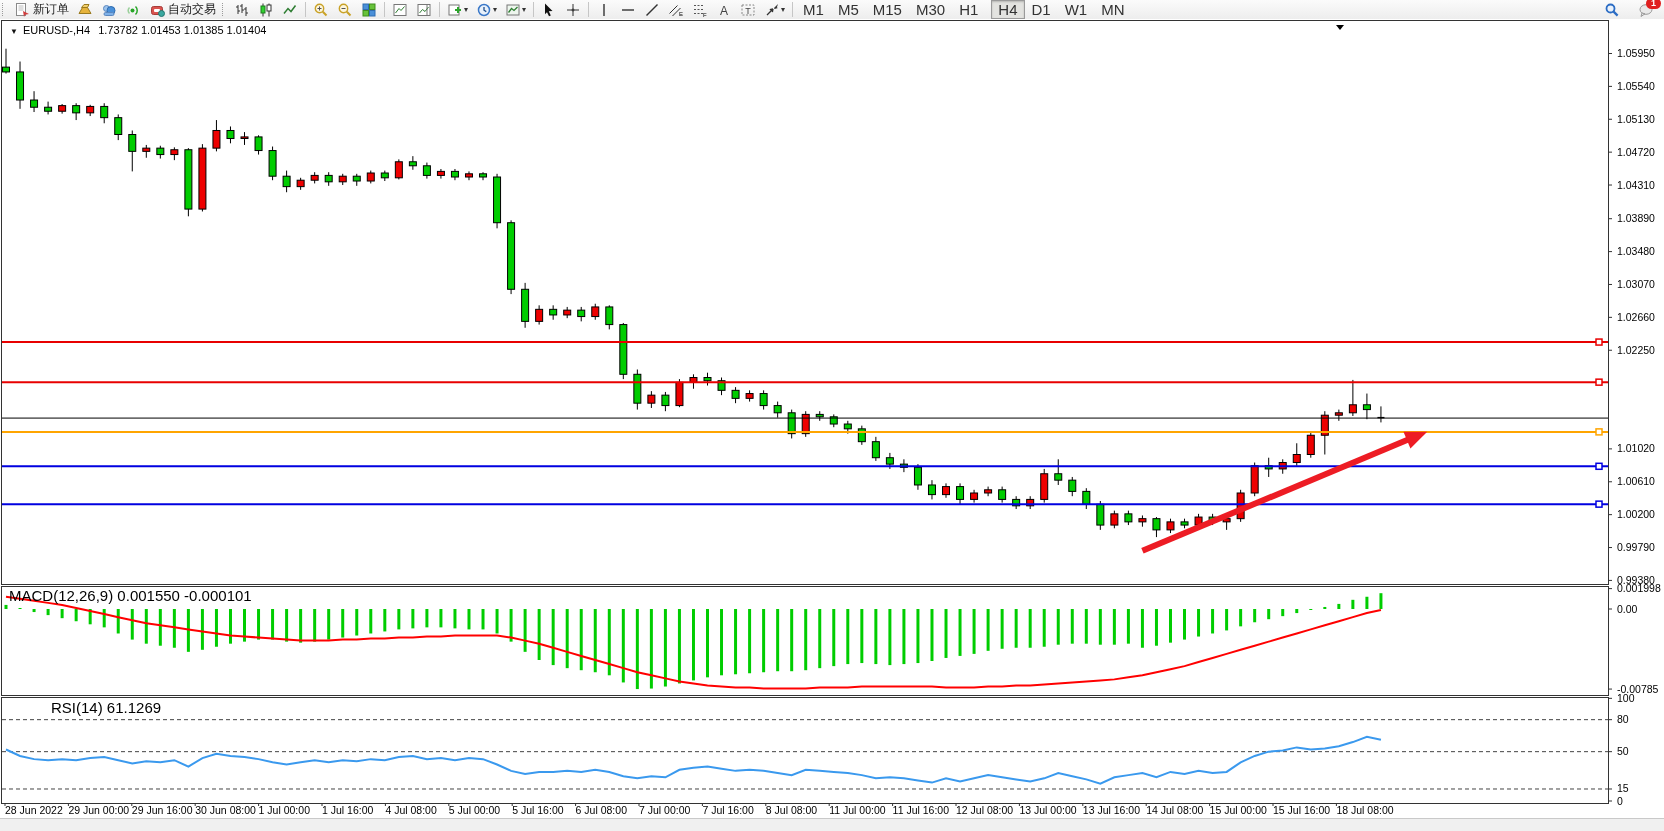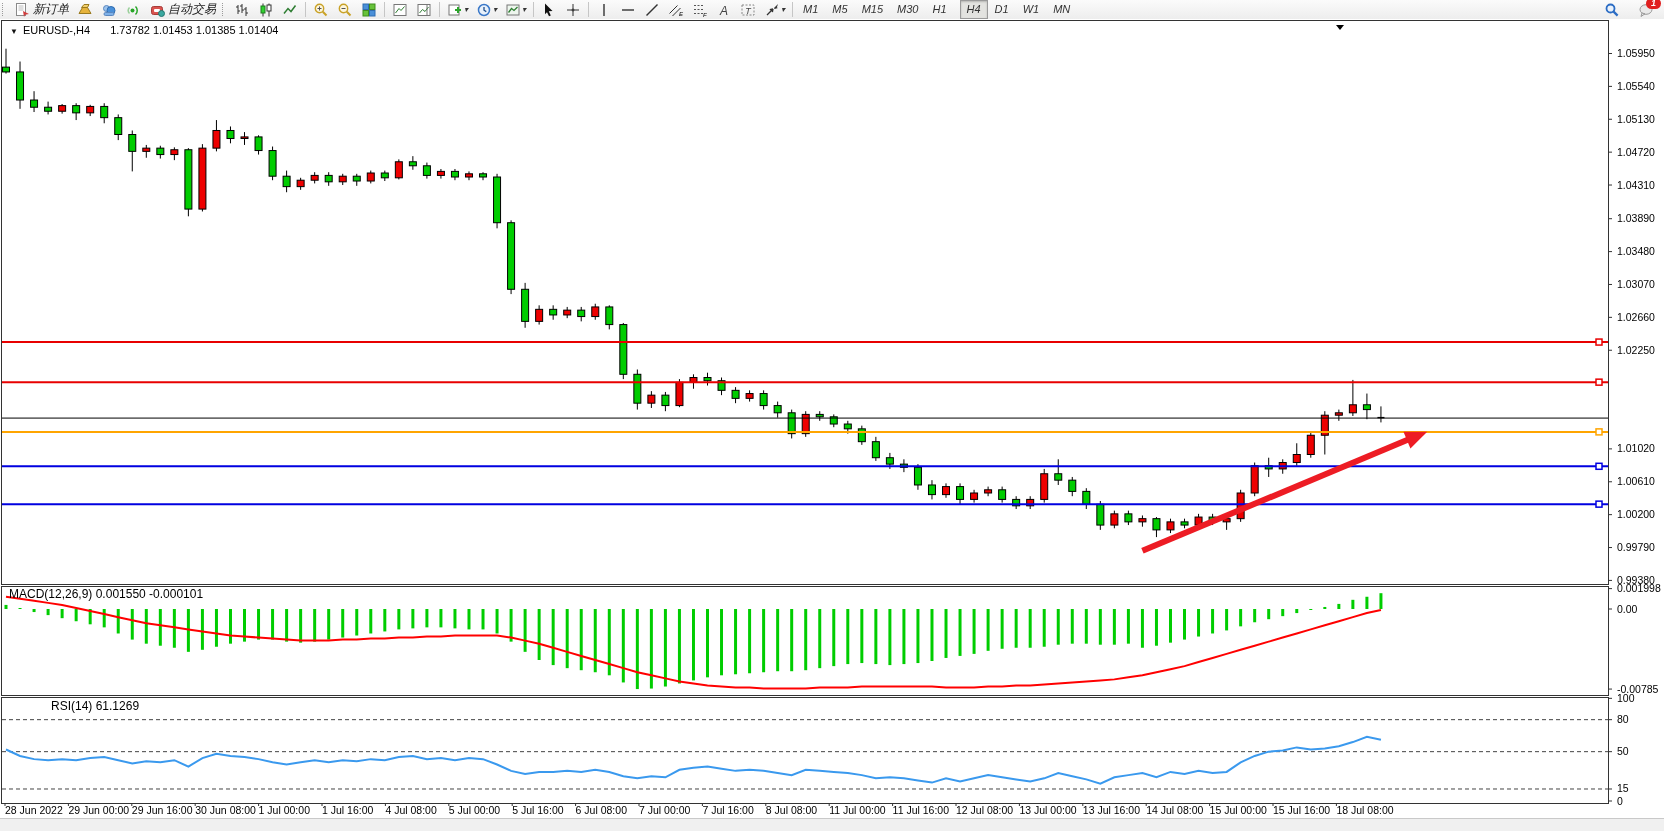--- a/index.html
+++ b/index.html
@@ -1,36 +1,36 @@
 <!DOCTYPE html>
 <html><head>
 <meta charset="utf-8">
 <style>
   html,body{margin:0;padding:0;background:#fff;width:1664px;height:831px;overflow:hidden;
     font-family:"Liberation Sans",sans-serif;-webkit-font-smoothing:antialiased;}
   .toolbar{position:absolute;left:0;top:0;width:1664px;height:19px;background:linear-gradient(#fbfbfb,#ededed);
-    border-bottom:1px solid #b8b8b8;display:flex;align-items:center;font-size:12px;color:#222;font-style:italic;}
+    border-bottom:1px solid #b8b8b8;display:flex;align-items:center;font-size:12px;color:#222;}
   .grip{width:5px;height:13px;margin:0 2px;border-left:1px dotted #9a9a9a;}
   .sep{width:1px;height:15px;background:#c6c6c6;margin:0 3px;}
   .tbtn{display:inline-flex;align-items:center;height:17px;padding:0 3px;border:1px solid transparent;cursor:default;}
   .tbtn .lbl{margin-left:3px;}
   .ic{width:16px;height:16px;display:block;}
   .caret{font-size:8px;color:#333;margin-left:1px;}
-  .tfbtn{display:inline-block;padding:1px 6px;height:15px;line-height:15px;font-size:11px;color:#333;border:1px solid transparent;}
+  .tfbtn{display:inline-block;padding:1px 6px;height:15px;line-height:15px;font-size:15px;color:#333;border:1px solid transparent;}
   .tfbtn.active{background:#e3e3e0;border:1px solid #9a9a9a;box-shadow:inset 0 1px 2px rgba(0,0,0,.2);}
   .tb-right{margin-left:auto;display:flex;align-items:center;padding-right:6px;}
   .chat-wrap{position:relative;margin-left:10px;}
   .badge{position:absolute;top:-3px;right:-4px;min-width:11px;height:11px;border-radius:6px;background:#e02020;
     color:#fff;font-size:9px;line-height:11px;text-align:center;padding:0 2px;font-weight:bold;}
   .chart-frame{position:absolute;left:0;top:19px;width:1664px;height:812px;background:#fff;}
   #chart-svg{position:absolute;left:0;top:0;}
   .chart-title{position:absolute;left:10px;top:5px;font-size:11px;color:#000;z-index:5;}
   .chart-title .tri{font-size:8px;margin-right:5px;color:#111;}
-  .chart-title b{font-weight:normal;margin-right:20px;}
-  .ind-label{position:absolute;left:9px;font-size:12px;color:#000;z-index:5;}
+  .chart-title b{font-weight:normal;margin-right:8px;}
+  .ind-label{position:absolute;left:9px;font-size:15px;color:#000;z-index:5;}
   .statusbar{position:absolute;left:0;top:799px;width:1664px;height:13px;background:#f0f0f0;border-top:1px solid #c9c9c9;}
   text{font-family:"Liberation Sans",sans-serif;}
 </style>
 </head>
 <body>
 
 <div class="toolbar">
   <span class="grip"></span>
   <span class="tbtn">
     <svg class="ic" viewBox="0 0 16 16">

